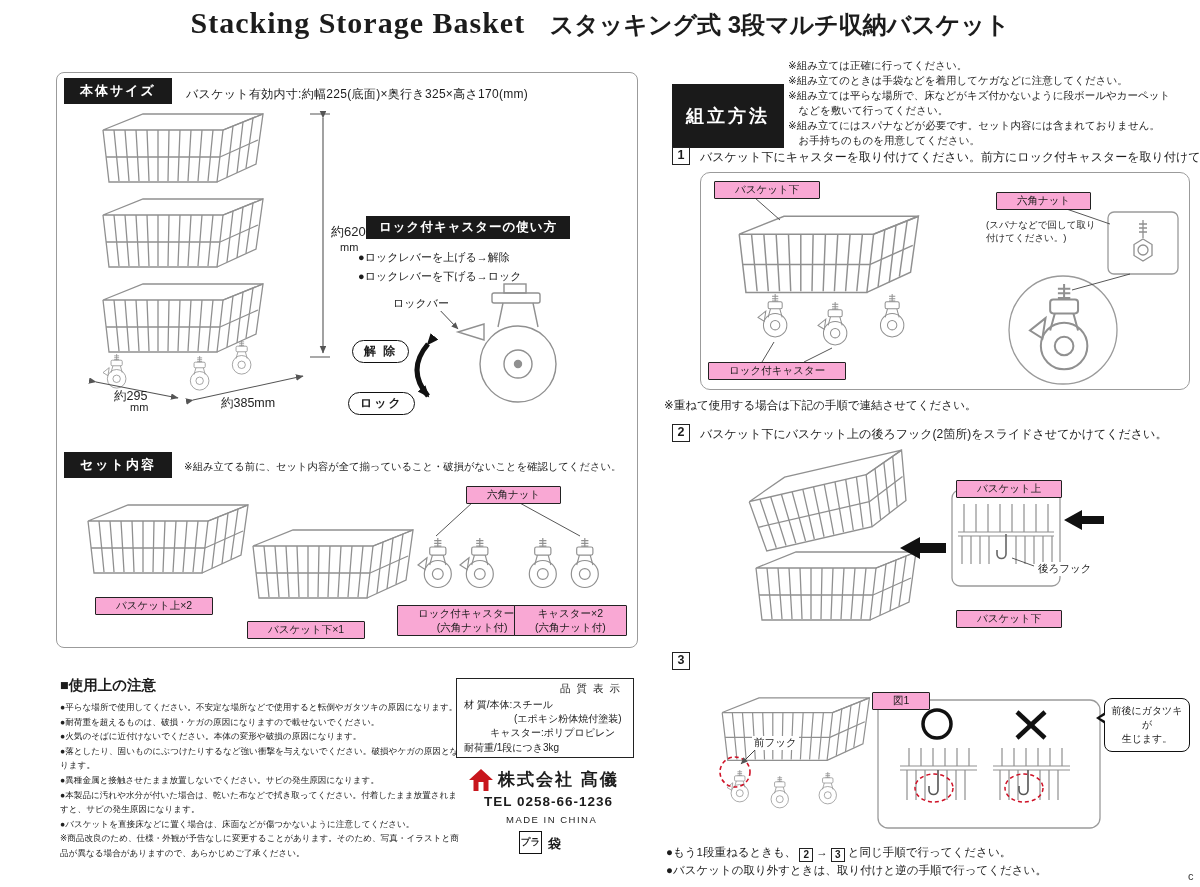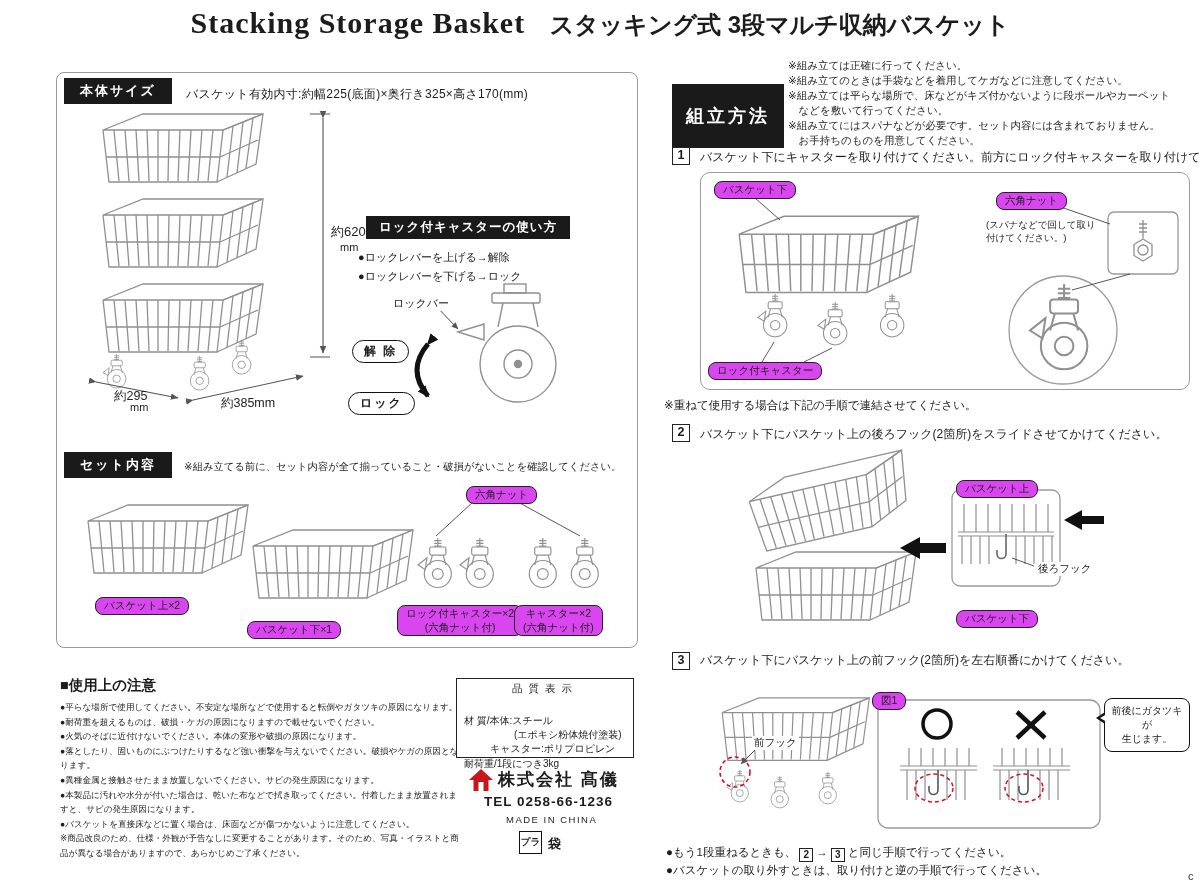--- a/index.html
+++ b/index.html
@@ -14,37 +14,37 @@
   .title-wrap{left:0;top:6;width:1200px;text-align:center;white-space:nowrap}
   .title-en{font-family:"Liberation Serif","DejaVu Serif",serif;font-size:30px;font-weight:600;letter-spacing:1px}
   .title-ja{font-size:24px;font-weight:bold;margin-left:20px}
 
   .outline-box{border:1.4px solid #9b9b9b;border-radius:8px;background:#fff}
   .blk{background:#1a1a1a;color:#fff;font-weight:bold;text-align:center}
   .blk.sm{font-size:13px;padding:4px 16px;letter-spacing:2px}
   .blk.md{font-size:12.5px;padding:3px 13px;letter-spacing:1px}
   .blk.lg{font-size:18px;padding:20px 14px;letter-spacing:3px}
 
-  .boxlbl{background:#d946ef;border:1.3px solid #222;border-radius:8px;font-size:10.5px;
-          padding:1px 8px;white-space:nowrap;text-align:center;line-height:1.3}
+  .boxlbl{background:#f9a8d4;border:1.3px solid #222;border-radius:1px;font-size:10.5px;
+          padding:1px 20px;white-space:nowrap;text-align:center;line-height:1.3}
   .boxlbl .sub{display:block}
   .pill{background:#fff;border:1.8px solid #111;border-radius:14px;font-size:12px;font-weight:bold;
         padding:2px 11px;letter-spacing:2px}
   .plainlbl{font-size:11px;background:#fff;padding:0 2px;white-space:nowrap}
 
   .spec-text{font-size:12px;letter-spacing:.3px}
   .bullet11{font-size:11px;line-height:1.75;white-space:nowrap}
   .note10{font-size:10.3px;white-space:nowrap}
 
   .prec-title{font-size:14.5px;font-weight:bold}
   .prec-list{width:400px;font-size:8.6px;line-height:1.7;color:#222}
   .prec-list div{margin:0}
 
   .qbox{width:178px;height:80px;border:1.2px solid #222;background:#fff;font-size:10px;padding:3px 7px}
-  .qbox .qtitle{text-align:center;font-size:10.5px;letter-spacing:6px;margin-bottom:18px}
+  .qbox .qtitle{text-align:right;font-size:10.5px;letter-spacing:6px;margin-bottom:2px}
   .qrow{line-height:1.42;white-space:nowrap}
   .qind1{padding-left:50px}
   .qind2{padding-left:26px}
   .company{font-size:17px;font-weight:bold;letter-spacing:2px;white-space:nowrap}
   .tel{font-size:13.5px;font-weight:bold;letter-spacing:1px;white-space:nowrap}
   .origin{font-size:9.5px;letter-spacing:1.5px;white-space:nowrap}
   .pla-mark{width:23px;height:23px;border:1.7px solid #111;border-radius:0;font-size:9.5px;font-weight:bold;
             text-align:center;line-height:20px;background:#fff}
   .pla-suffix{font-size:13px;font-weight:bold}
 
@@ -291,21 +291,20 @@
       <path d="M306,86 L306,106 C306,112 297,112 297,106 L297,102" stroke="#666" stroke-width="1.6"></path>
     </g>
     <polygon points="364,72 382,62 382,68 404,68 404,76 382,76 382,82" fill="#111"></polygon>
     <line x1="334" y1="118" x2="312" y2="110" stroke="#444" stroke-width="0.9"></line>
   </svg>
   <div class="abs boxlbl" style="left:956px;top:480px">バスケット上</div>
   <div class="abs plainlbl" style="left:1036px;top:562px;font-size:10.5px">後ろフック</div>
   <div class="abs boxlbl" style="left:956px;top:610px">バスケット下</div>
 
   <div class="abs stepnum" style="left:672px;top:652px">3</div>
-  <div class="abs steptxt" style="left:700px;top:652px">バスケット下にバスケット上の前フック(2箇所)を左右順番にかけてください。</div>
 
   <svg class="abs" style="left:695px;top:686px" width="500" height="160" viewBox="0 0 500 160">
     <g transform="translate(18,10) scale(0.92)">
         <use href="#basket" xlink:href="#basket"></use>
       </g>
     <g transform="translate(32,84) scale(0.58)">
         <use href="#caster-lock" xlink:href="#caster-lock"></use>
       </g>
     <g transform="translate(72,90) scale(0.58)">
         <use href="#caster" xlink:href="#caster"></use>

